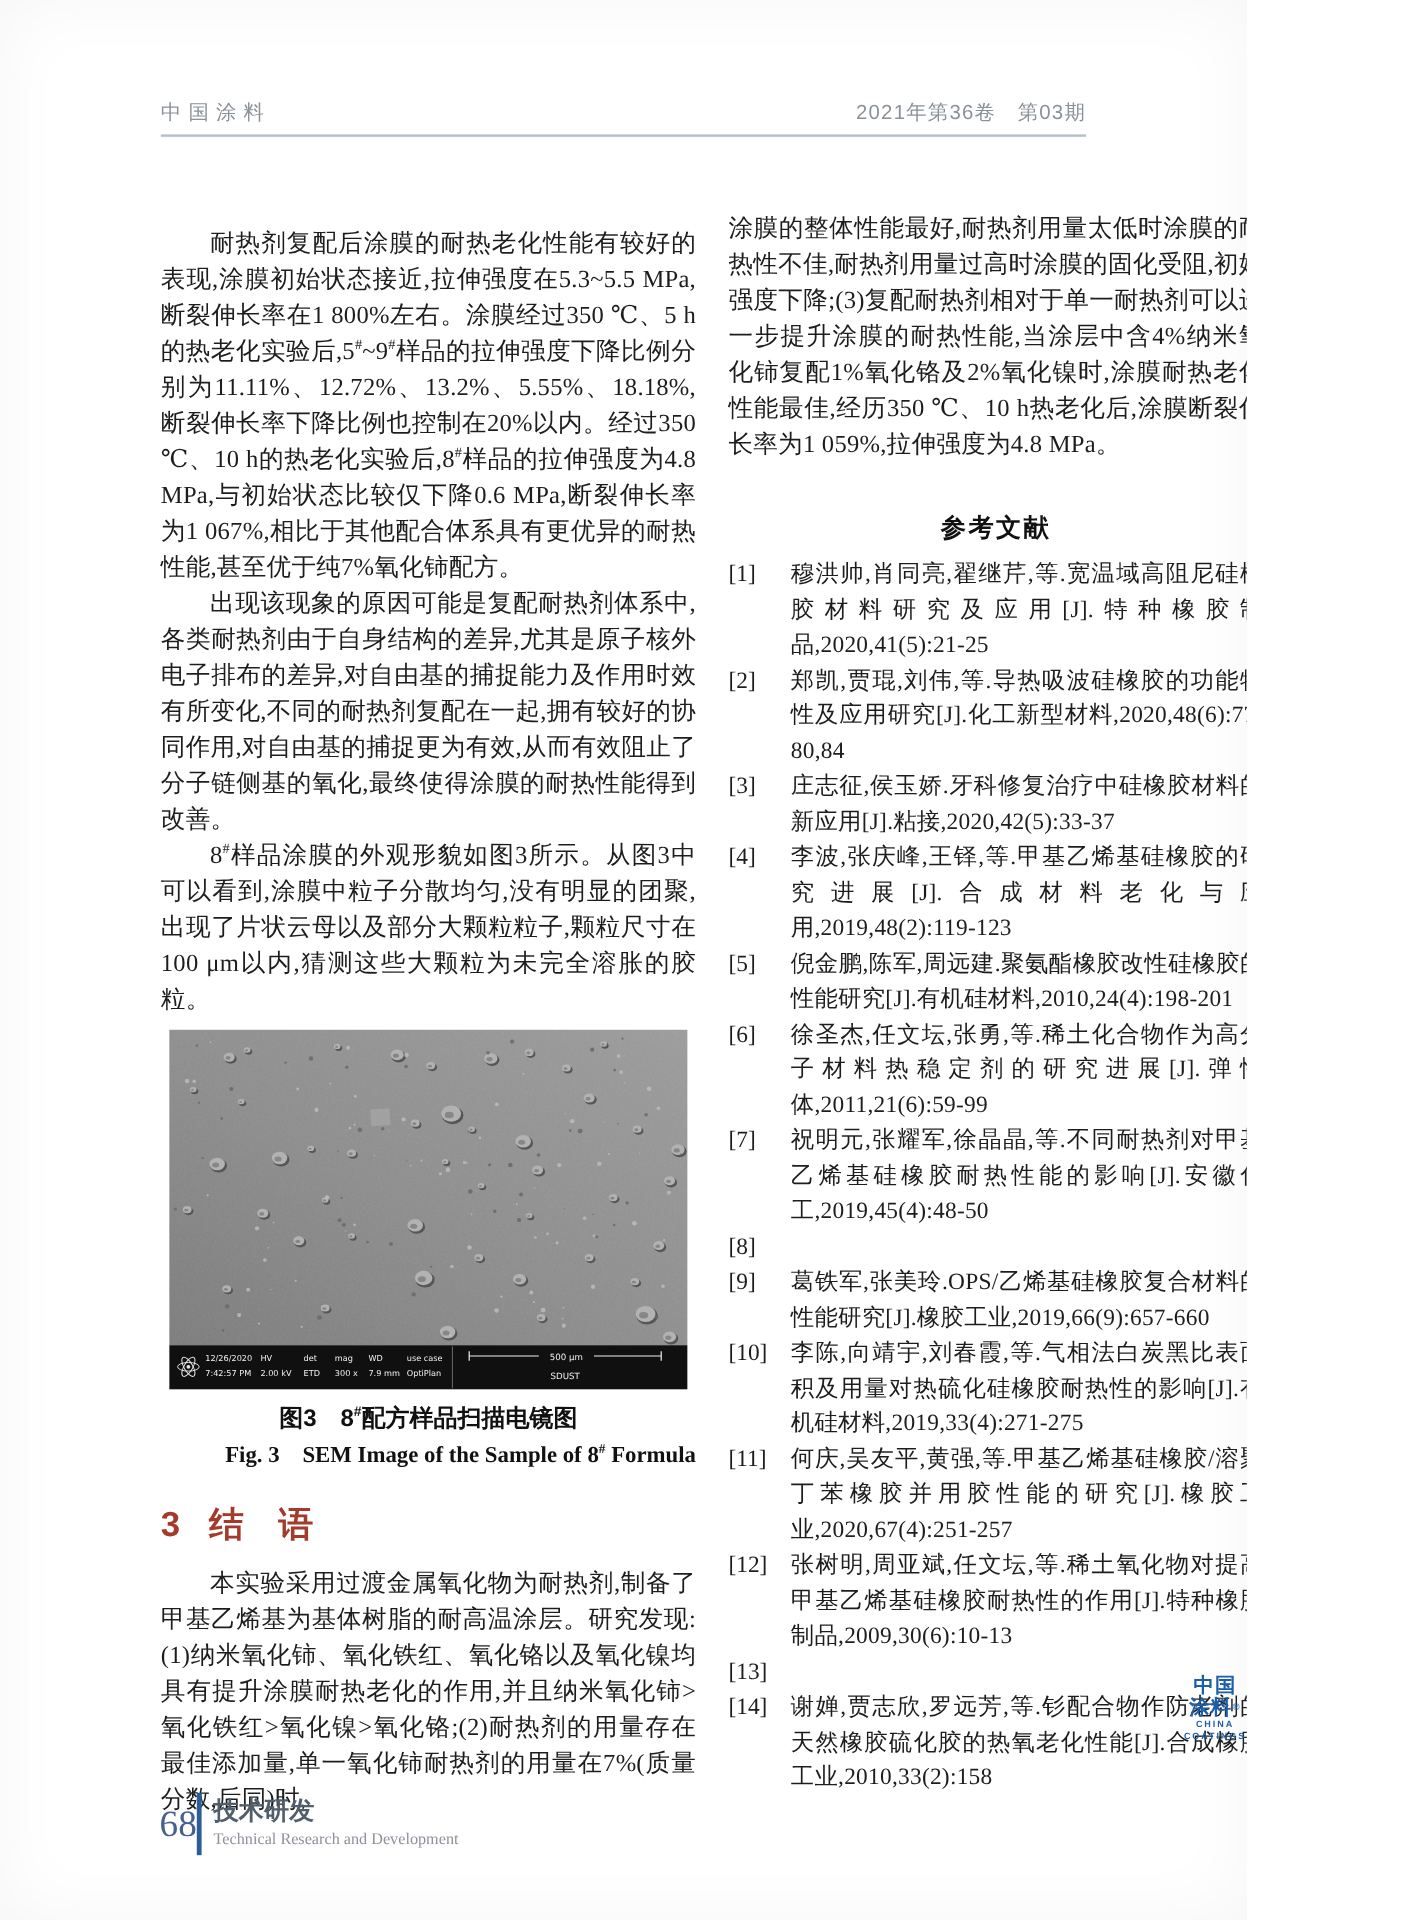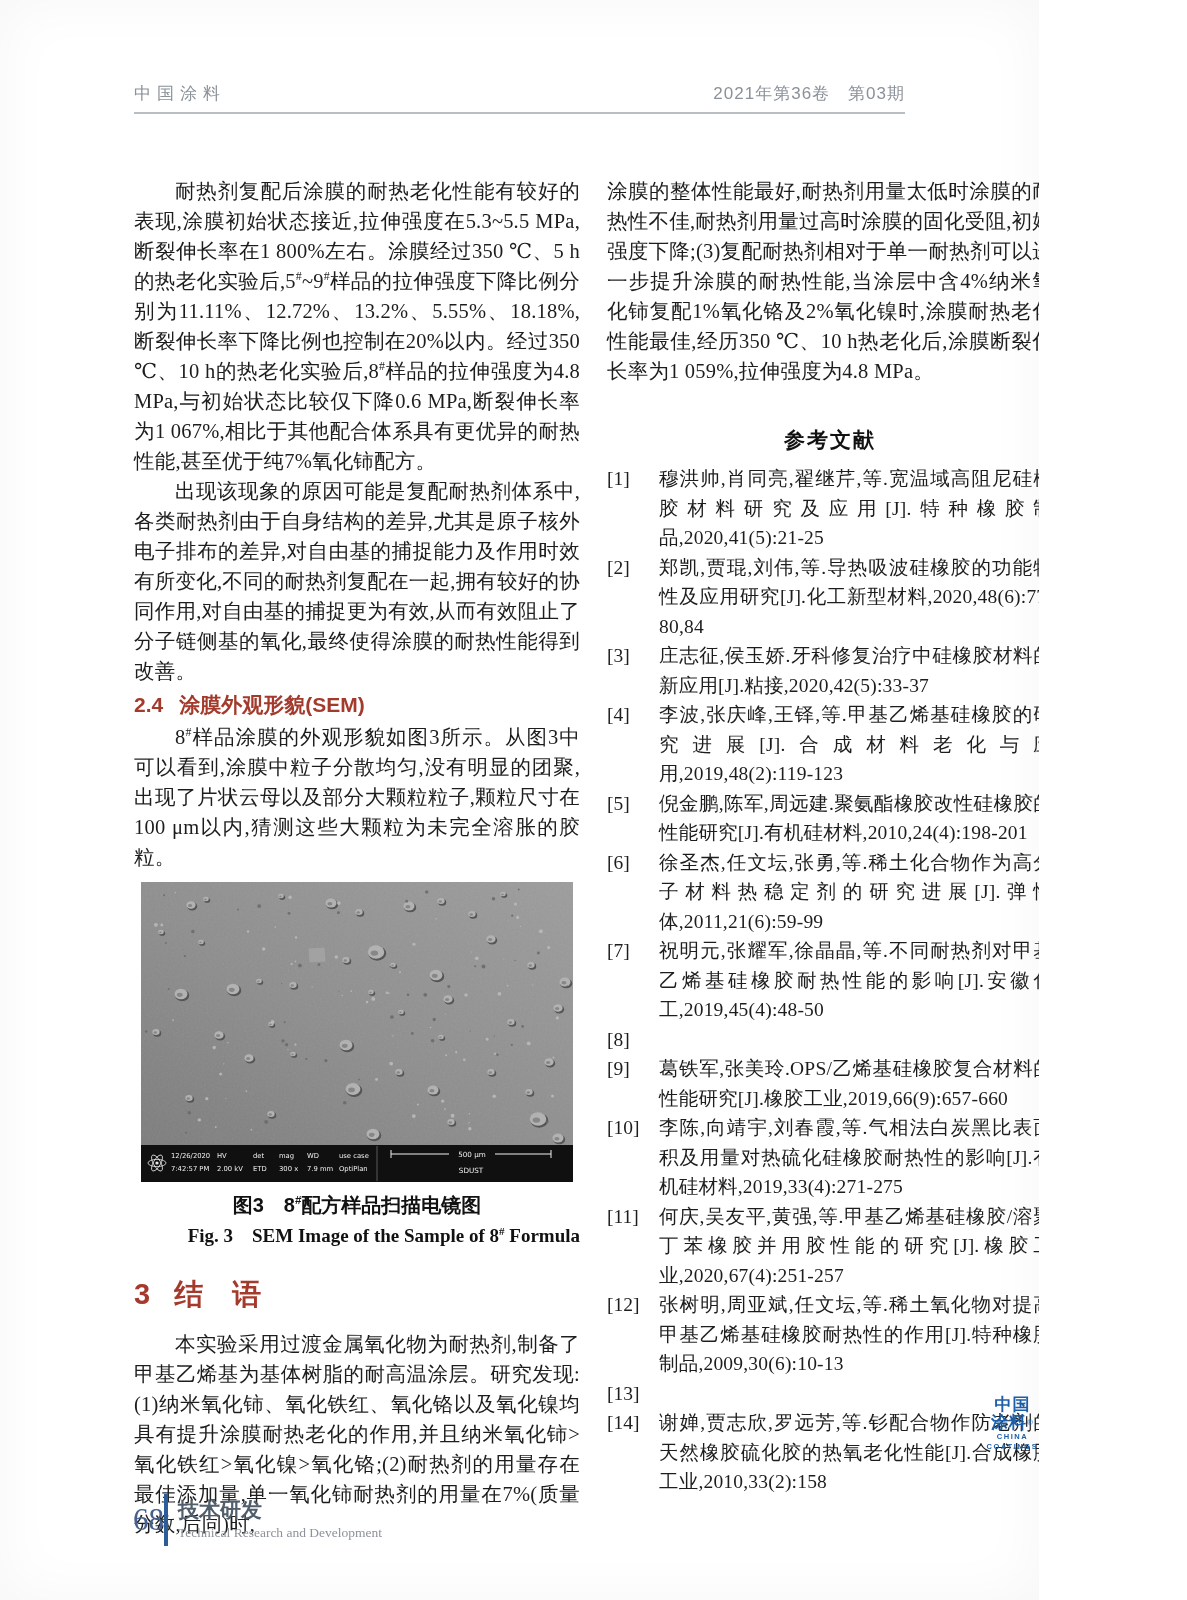--- a/index.html
+++ b/index.html
@@ -13,21 +13,21 @@
     position:absolute;left:134px;right:134px;top:82px;
     display:flex;justify-content:space-between;align-items:flex-end;
     border-bottom:2px solid #b7bec4;padding-bottom:7px;
     font-family:"Liberation Sans","DejaVu Sans",sans-serif;
     color:#8b9199;font-size:17px;
   }
   .hdr .jname{letter-spacing:6px;}
   .hdr .issue{letter-spacing:1px;}
   
   .col{position:absolute;top:176px;width:446px;}
-  .col-left{left:134px;}
+  .col-left{left:134px;margin-top:12px;}
   .col-right{left:607px;}
   p.body{
     margin:0;font-size:20.5px;line-height:30px;text-align:justify;
     text-indent:2em;letter-spacing:0.2px;
   }
   p.body.noindent{text-indent:0;}
   sup{font-size:0.58em;vertical-align:super;line-height:0;}
   
   .h-sub{
     margin:2px 0 0 0;height:34px;line-height:34px;
@@ -84,23 +84,20 @@
 <div class="page">
 
   <div class="hdr">
     <span class="jname">中国涂料</span>
     <span class="issue">2021年第36卷　第03期</span>
   </div>
 
   <div class="col col-left">
     <p class="body">耐热剂复配后涂膜的耐热老化性能有较好的表现,涂膜初始状态接近,拉伸强度在5.3~5.5 MPa,断裂伸长率在1 800%左右。涂膜经过350 ℃、5 h的热老化实验后,5<sup>#</sup>~9<sup>#</sup>样品的拉伸强度下降比例分别为11.11%、12.72%、13.2%、5.55%、18.18%,断裂伸长率下降比例也控制在20%以内。经过350 ℃、10 h的热老化实验后,8<sup>#</sup>样品的拉伸强度为4.8 MPa,与初始状态比较仅下降0.6 MPa,断裂伸长率为1 067%,相比于其他配合体系具有更优异的耐热性能,甚至优于纯7%氧化铈配方。</p>
     <p class="body">出现该现象的原因可能是复配耐热剂体系中,各类耐热剂由于自身结构的差异,尤其是原子核外电子排布的差异,对自由基的捕捉能力及作用时效有所变化,不同的耐热剂复配在一起,拥有较好的协同作用,对自由基的捕捉更为有效,从而有效阻止了分子链侧基的氧化,最终使得涂膜的耐热性能得到改善。</p>
-    <div class="h-sub">
-      <span class="no">2.4</span><span>涂膜外观形貌(SEM)</span>
-    </div>
     <p class="body">8<sup>#</sup>样品涂膜的外观形貌如图3所示。从图3中可以看到,涂膜中粒子分散均匀,没有明显的团聚,出现了片状云母以及部分大颗粒粒子,颗粒尺寸在100 μm以内,猜测这些大颗粒为未完全溶胀的胶粒。</p>
 
     <div class="figure">
       <svg width="432" height="300" viewBox="0 0 432 300">
         <defs>
           <linearGradient id="sembg" x1="1" y1="0" x2="0" y2="1">
             <stop offset="0" stop-color="#9d9d9d"></stop>
             <stop offset="0.55" stop-color="#8e8e8e"></stop>
             <stop offset="1" stop-color="#7d7d7d"></stop>
           </linearGradient>

